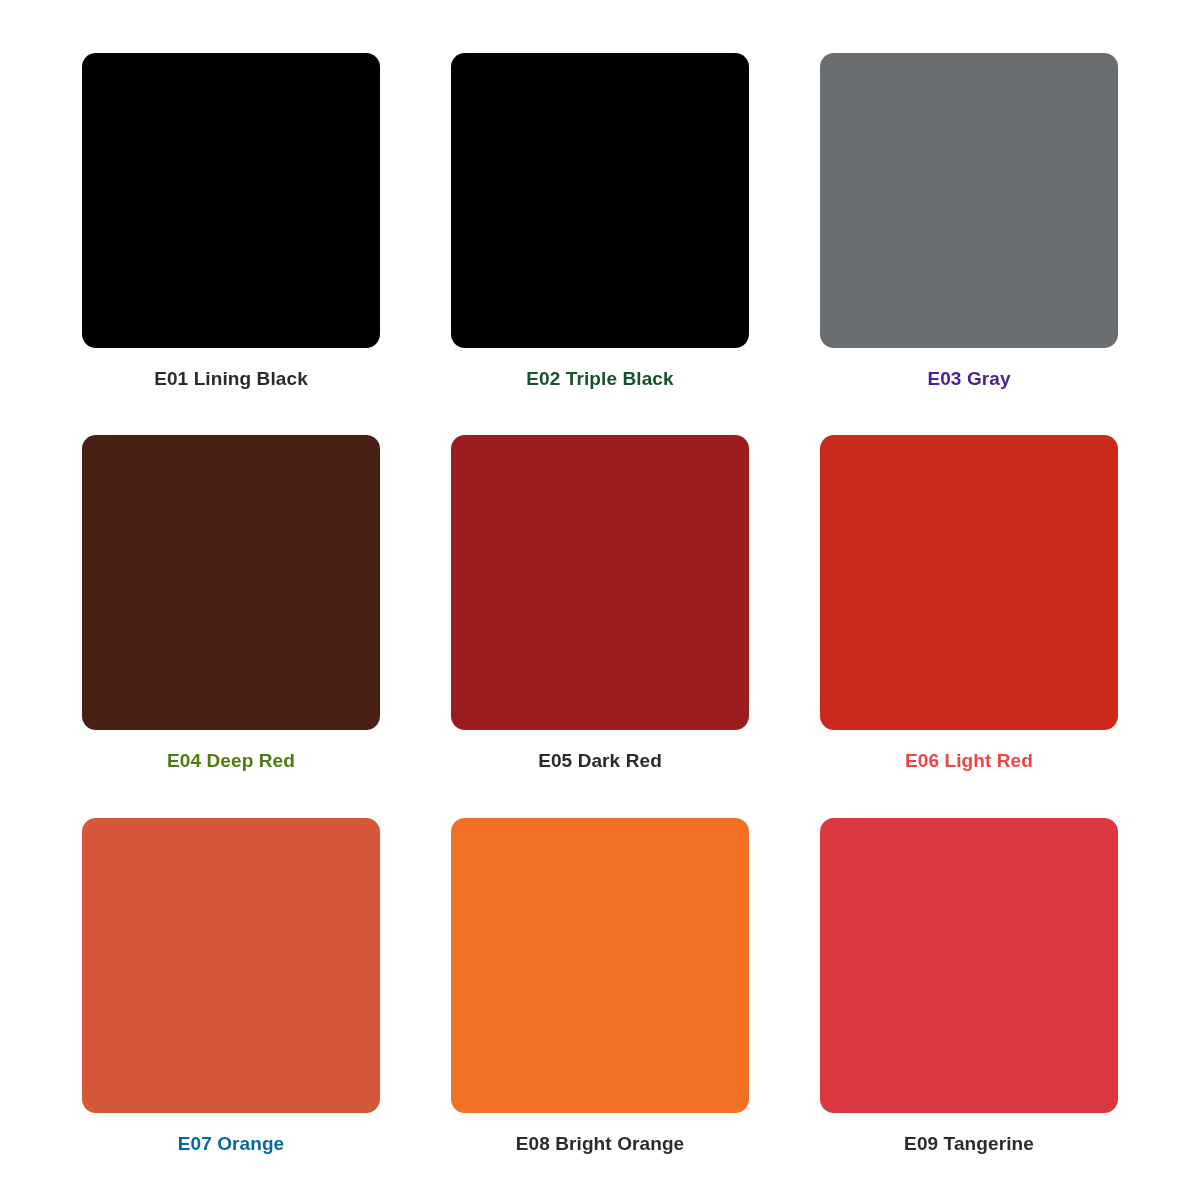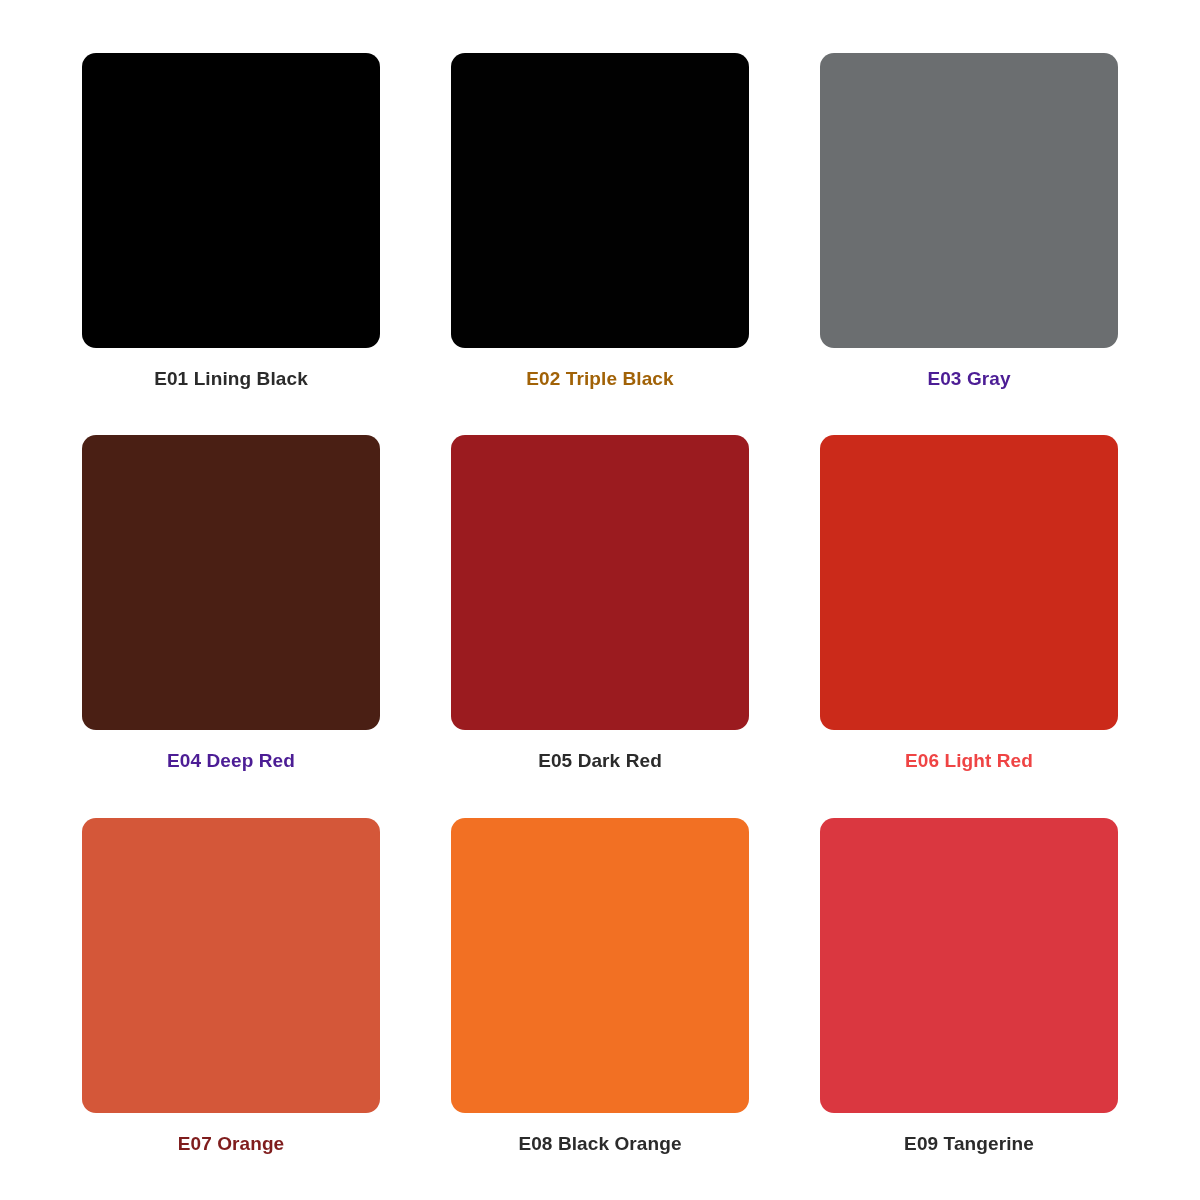--- a/index.html
+++ b/index.html
@@ -59,51 +59,51 @@
 
 <div id="swatch-chart">
 
   <div class="swatch-cell">
     <div class="swatch-chip" style="background-color: rgb(0, 0, 0);"></div>
     <div class="swatch-label" style="color: rgb(43, 43, 43);">E01 Lining Black</div>
   </div>
 
   <div class="swatch-cell">
     <div class="swatch-chip" style="background-color: rgb(1, 1, 1);"></div>
-    <div class="swatch-label" style="color: #a16207;">E02 Triple Black</div>
+    <div class="swatch-label" style="color: #14532d;">E02 Triple Black</div>
   </div>
 
   <div class="swatch-cell">
     <div class="swatch-chip" style="background-color: rgb(107, 110, 112);"></div>
     <div class="swatch-label" style="color: #4c1d95;">E03 Gray</div>
   </div>
 
   <div class="swatch-cell">
     <div class="swatch-chip" style="background-color: rgb(74, 31, 20);"></div>
-    <div class="swatch-label" style="color: #4c1d95;">E04 Deep Red</div>
+    <div class="swatch-label" style="color: #4d7c0f;">E04 Deep Red</div>
   </div>
 
   <div class="swatch-cell">
     <div class="swatch-chip" style="background-color: rgb(155, 27, 31);"></div>
     <div class="swatch-label" style="color: rgb(43, 43, 43);">E05 Dark Red</div>
   </div>
 
   <div class="swatch-cell">
     <div class="swatch-chip" style="background-color: rgb(203, 42, 26);"></div>
     <div class="swatch-label" style="color: #ef4444;">E06 Light Red</div>
   </div>
 
   <div class="swatch-cell">
     <div class="swatch-chip" style="background-color: rgb(212, 87, 57);"></div>
-    <div class="swatch-label" style="color: #7f1d1d;">E07 Orange</div>
+    <div class="swatch-label" style="color: #0369a1;">E07 Orange</div>
   </div>
 
   <div class="swatch-cell">
     <div class="swatch-chip" style="background-color: rgb(242, 112, 35);"></div>
-    <div class="swatch-label" style="color: rgb(43, 43, 43);">E08 Black Orange</div>
+    <div class="swatch-label" style="color: rgb(43, 43, 43);">E08 Bright Orange</div>
   </div>
 
   <div class="swatch-cell">
     <div class="swatch-chip" style="background-color: rgb(218, 55, 64);"></div>
     <div class="swatch-label" style="color: rgb(43, 43, 43);">E09 Tangerine</div>
   </div>
 
 </div>
 
 </body></html>

